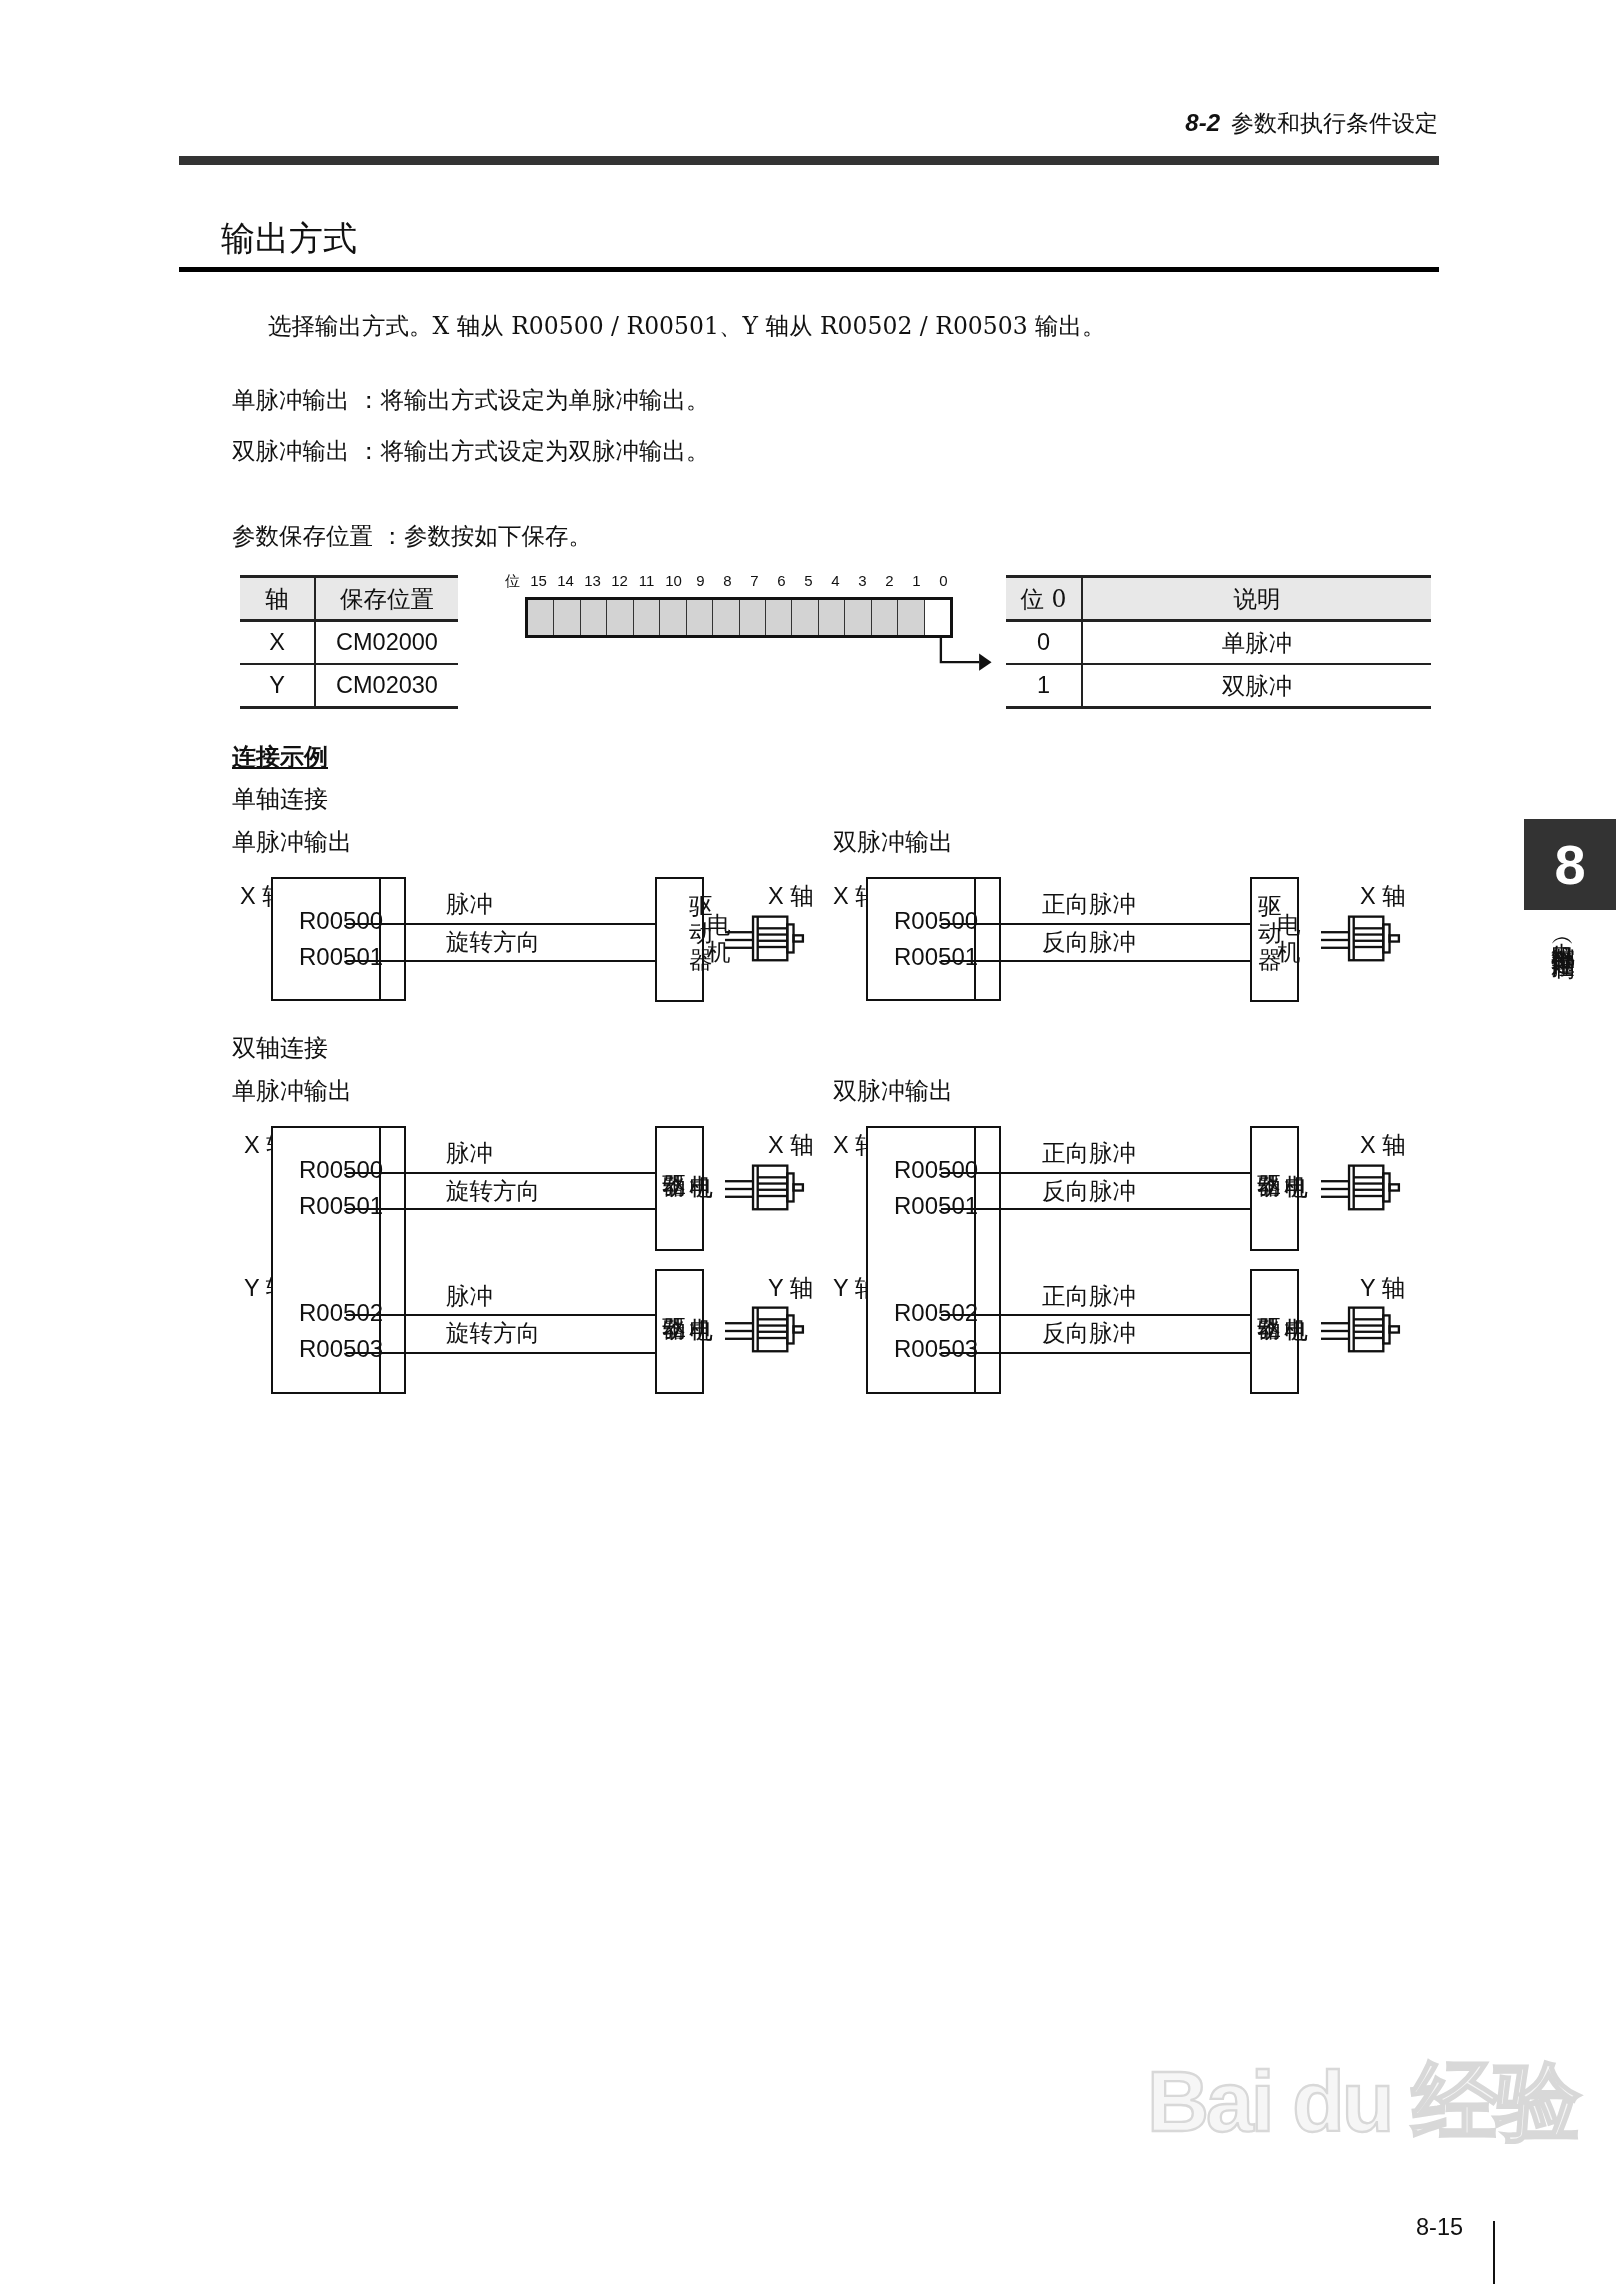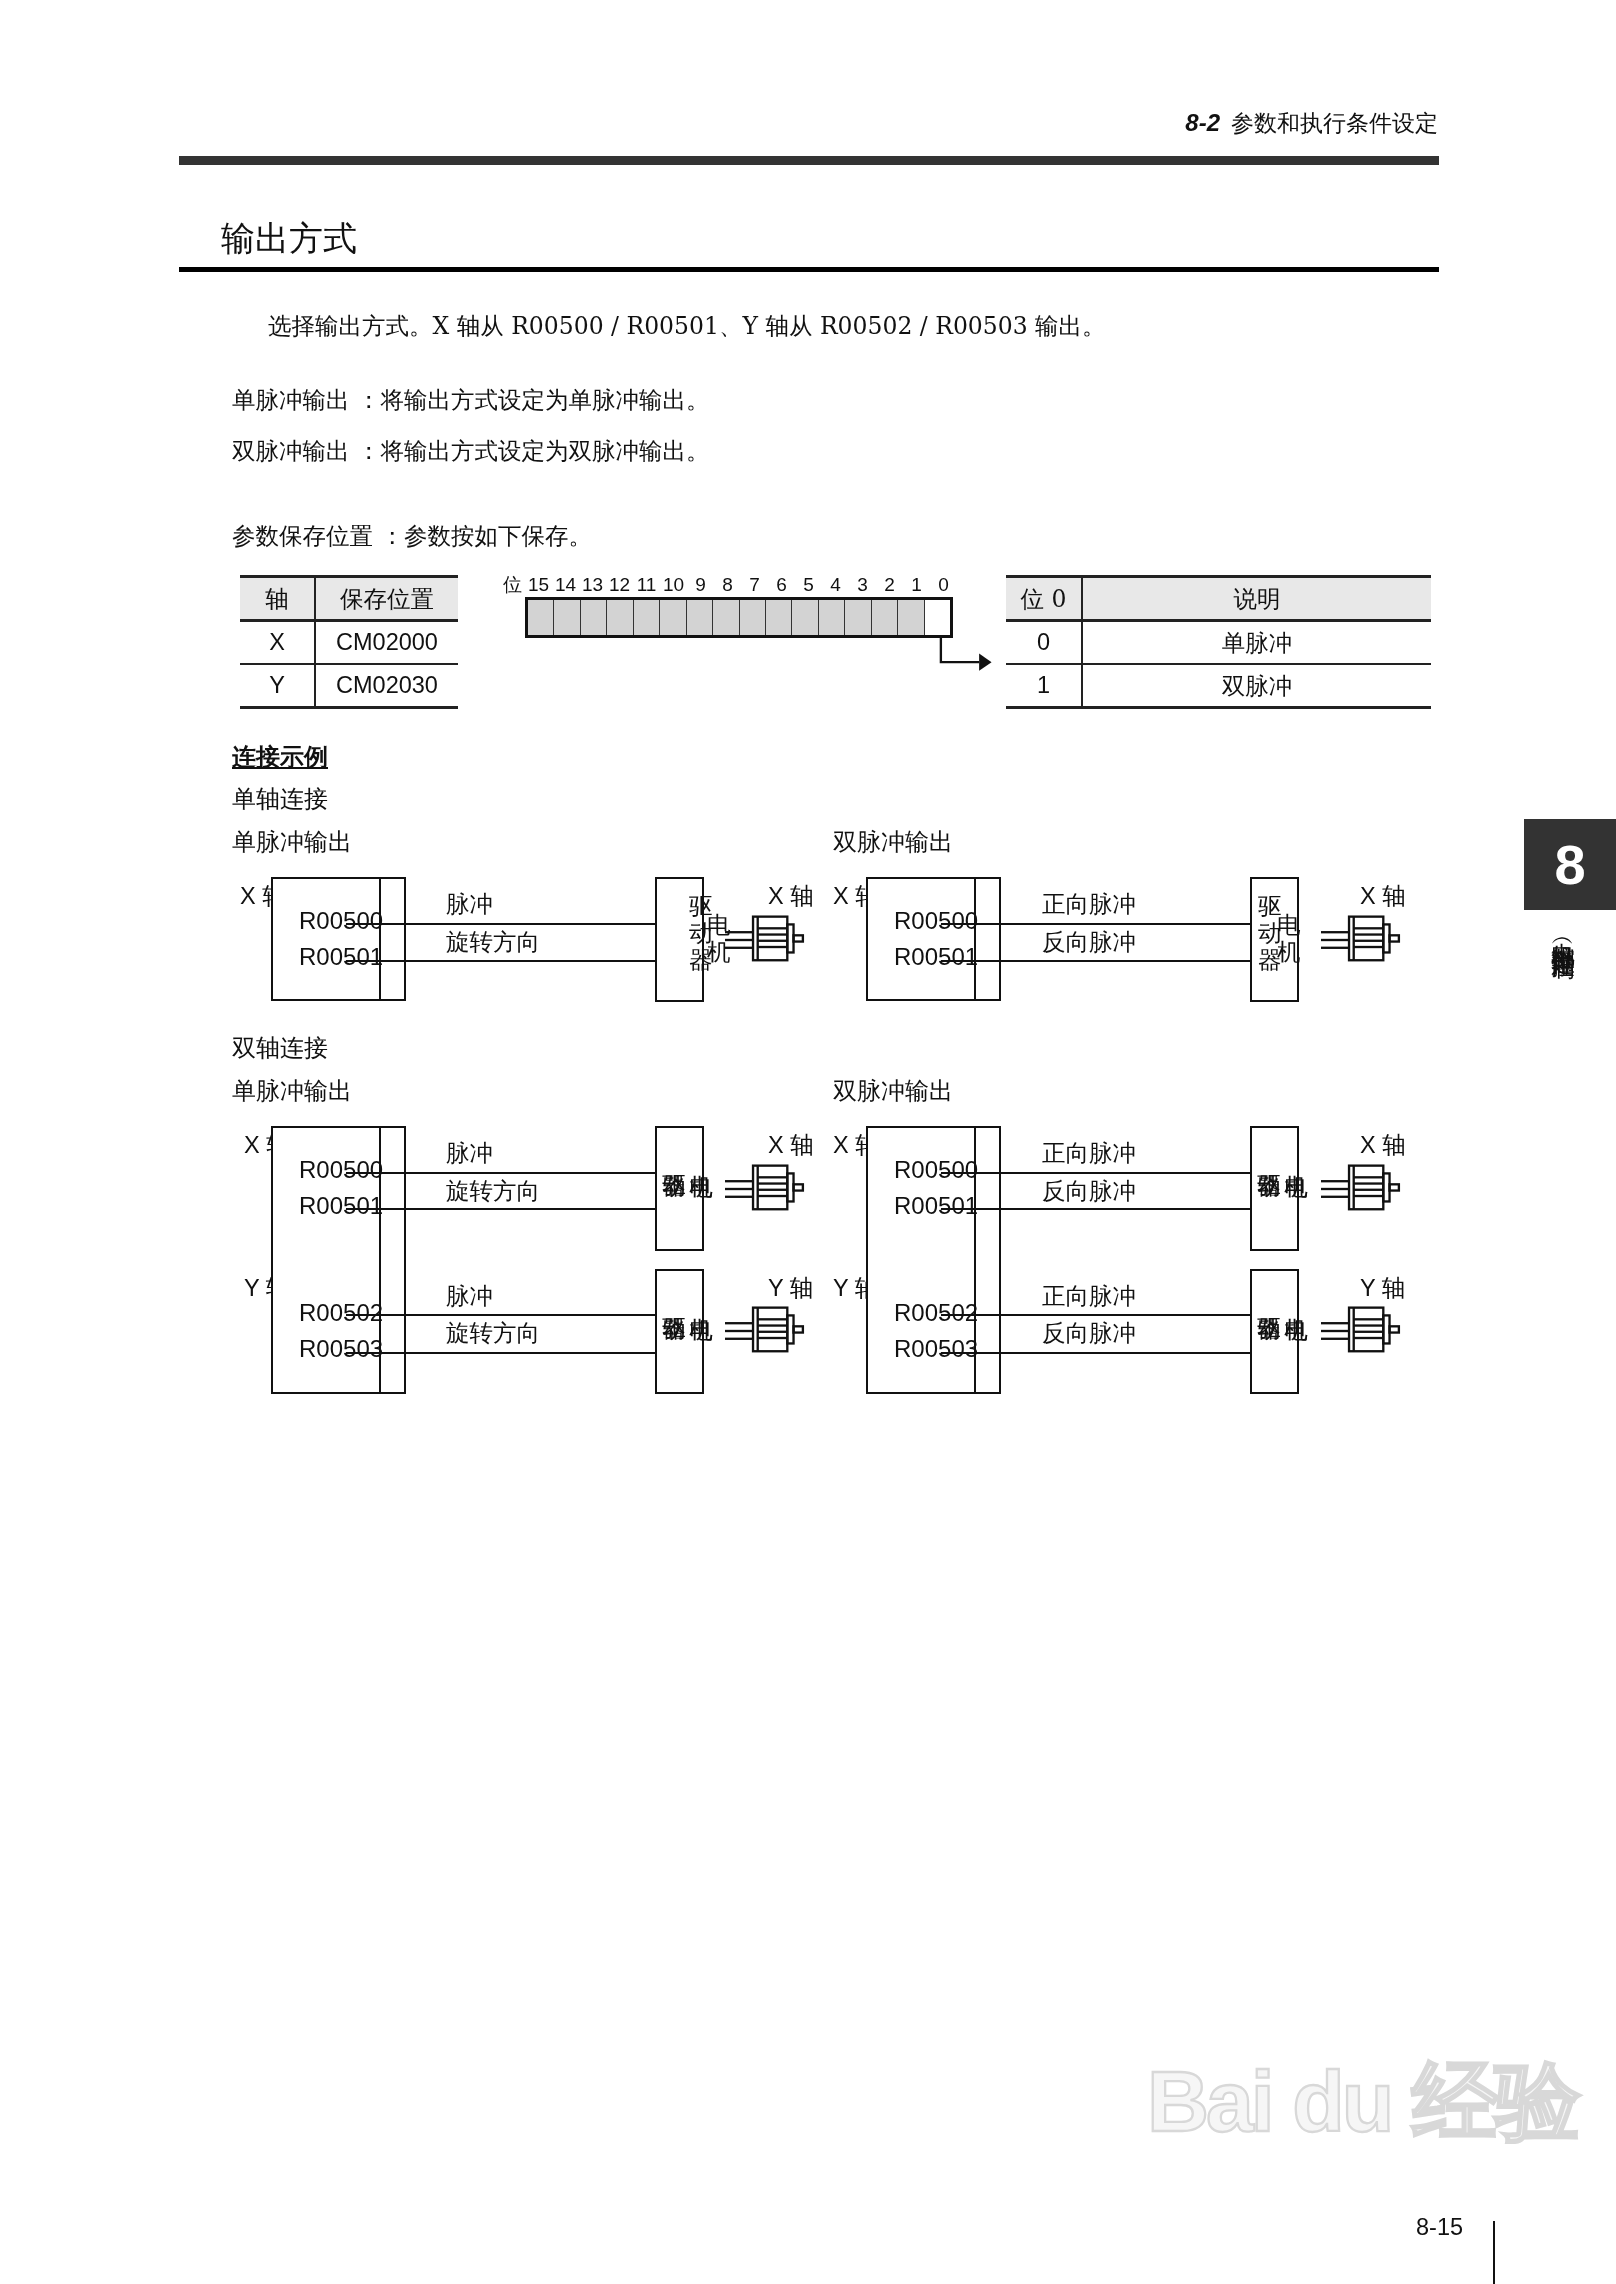--- a/index.html
+++ b/index.html
@@ -17,21 +17,21 @@
   table.t td, table.t th { height:41px; padding:0; text-align:center; font-weight:normal; }
   table.t th { background:#e8e8e8; font-family:"DejaVu Serif",serif; }
   table.t tr.top th { border-top:3.1px solid #222; }
   table.t tr.hd th { border-bottom:3.1px solid #222; }
   table.t tr.mid td { border-bottom:2.3px solid #222; }
   table.t tr.last td { border-bottom:3.1px solid #222; }
   table.t .vl { border-right:2.3px solid #222; }
   table.t td { font-family:"Liberation Sans",sans-serif; }
   table.t td.cjk { font-family:"DejaVu Serif",serif; }
 
-  .bits-labels { left:500px; top:572px; font-size:19px; font-family:"Liberation Sans",sans-serif; white-space:nowrap; }
+  .bits-labels { left:500px; top:572px; font-size:15px; font-family:"Liberation Sans",sans-serif; white-space:nowrap; }
   .bits-labels span { display:inline-block; text-align:center; }
   .bitbox { left:525px; top:597px; width:428px; height:41px; border:3.1px solid #111; display:flex; box-sizing:border-box; }
   .bit { flex:1; background:#d3d3d3; border-right:1.6px solid #333; }
   .bit.last { background:#fff; border-right:none; }
 
   .sub-h { font-size:24px; font-family:"DejaVu Sans",sans-serif; font-weight:bold; }
   .sub { font-size:24px; font-family:"DejaVu Serif",serif; }
 
   .box { position:absolute; border:2.3px solid #111; box-sizing:border-box; background:#fff; }
   .line { position:absolute; height:2.3px; background:#111; }

